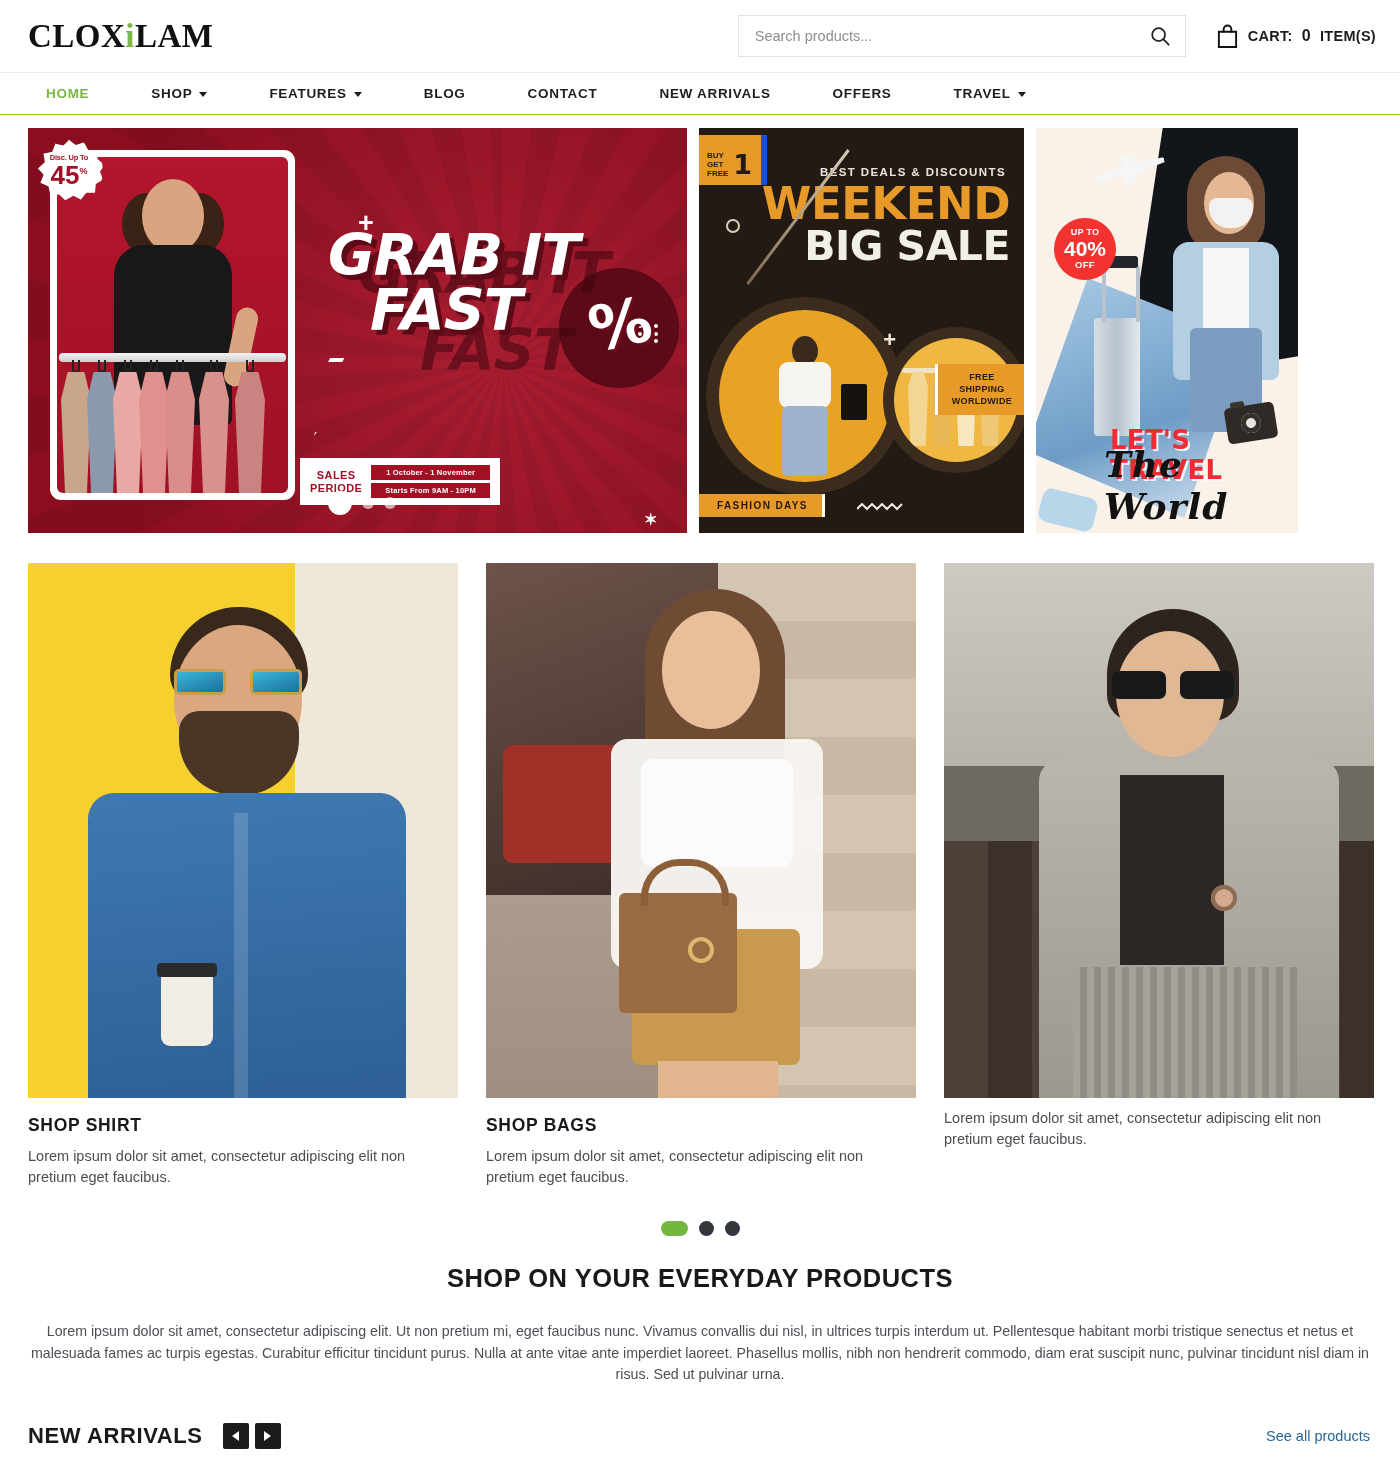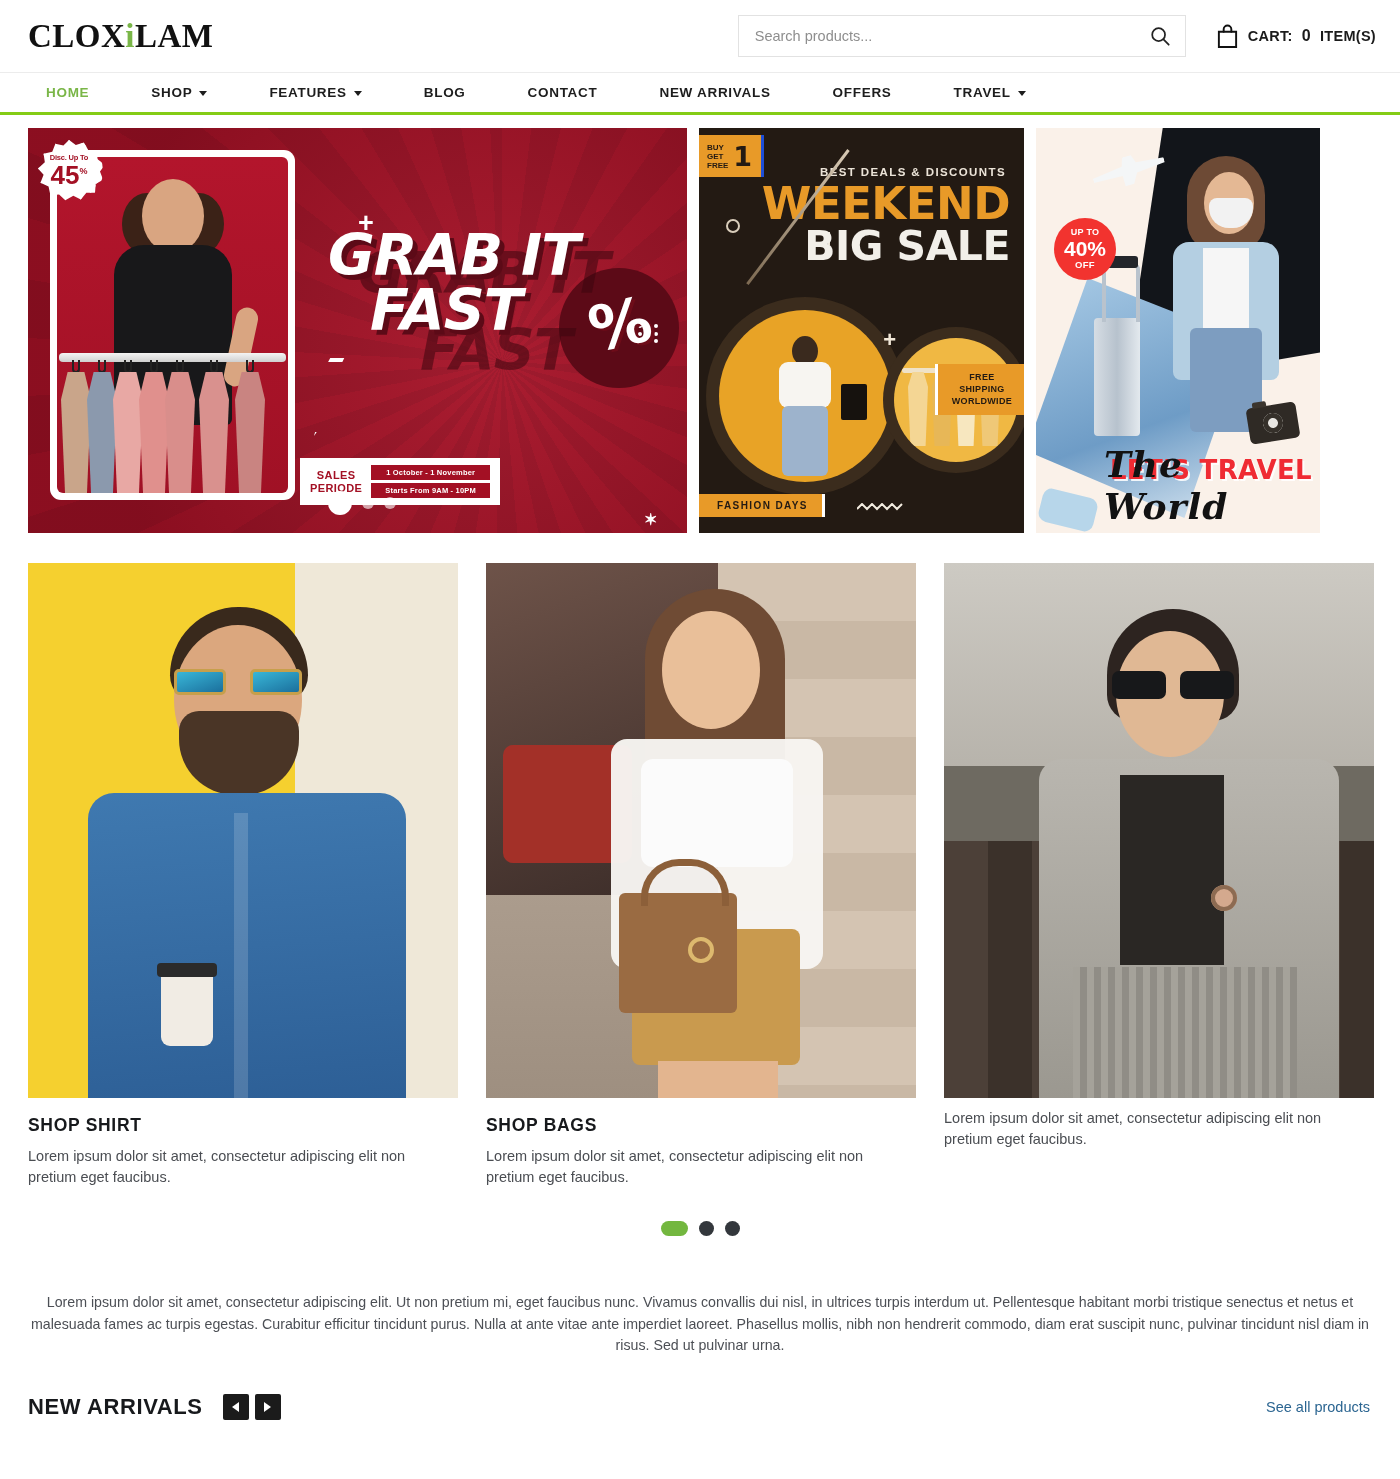--- a/index.html
+++ b/index.html
@@ -46,21 +46,21 @@
     font-size: 14.5px; font-weight: bold; letter-spacing: .3px;
     color: #1b1b1b; white-space: nowrap;
   }
   .cart-icon { width: 23px; height: 25px; color: #111; }
   .cart .count { font-size: 16px; }
 
   
   .nav {
     height: 43px;
     border-top: 1px solid #ececec;
-    border-bottom: 3px solid #84cc16;
+    border-bottom: 1px solid #84cc16;
     display: flex; align-items: center;
     padding-left: 46px;
     background: #fff;
   }
   .nav-item {
     display: flex; align-items: center; gap: 7px;
     font-size: 13.5px; font-weight: bold; letter-spacing: .7px;
     color: #1d1d1d; cursor: pointer;
     padding: 0 0; margin-right: 62px;
     white-space: nowrap;
@@ -75,21 +75,21 @@
   }
 
   
   .banners {
     display: flex; gap: 12px;
     padding: 13px 26px 0 28px;
   }
   .banner { height: 405px; position: relative; overflow: hidden; }
   .banner-1 { width: 659px; }
   .banner-2 { width: 325px; }
-  .banner-3 { width: 284px; }
+  .banner-3 { width: 262px; }
 
   
   .b1 {
     background:
       repeating-conic-gradient(from 0deg at 72% 58%,
         #a61126 0deg 7deg, #9b1024 7deg 14deg);
     background-color: #a31024;
   }
   .b1::after {
     content:""; position:absolute; inset:0;
@@ -224,23 +224,23 @@
     display: flex; align-items: center; gap: 10px;
   }
   .hero-dots span { width: 12px; height: 12px; border-radius: 50%; background: rgba(255,255,255,.62); }
   .hero-dots span.on { width: 24px; height: 24px; background: #fff; }
 
   
   .b2 { background: #231a13; }
   .buy-get {
     position: absolute; left: 0; top: 7px; z-index: 5;
     background: #e89a28; color: #231a13;
-    padding: 8px 9px 6px 8px;
+    padding: 16px 9px 6px 8px;
     display: flex; align-items: center; gap: 5px;
-    border-right: 3px solid #1d4ed8;
+    border-right: 6px solid #1d4ed8;
   }
   .buy-get .txt { font-size: 8px; font-weight: bold; line-height: 1.15; }
   .buy-get .one { font-family: "DejaVu Sans", sans-serif; font-size: 27px; font-weight: bold; line-height: .8; }
   .b2-kicker {
     position: absolute; right: 18px; top: 38px; z-index: 5;
     font-size: 11.5px; font-weight: bold; letter-spacing: 1.4px; color: #ece4d8;
   }
   .b2-weekend {
     position: absolute; right: 14px; top: 53px; z-index: 5;
     font-family: "DejaVu Sans", sans-serif; font-weight: bold;
@@ -823,20 +823,21 @@
   </div>
 </div>
 
 <div class="carousel-dots">
   <span class="dot active"></span>
   <span class="dot"></span>
   <span class="dot"></span>
 </div>
 
 <div class="promo">
+  <h2>SHOP ON YOUR EVERYDAY PRODUCTS</h2>
   <p>Lorem ipsum dolor sit amet, consectetur adipiscing elit. Ut non pretium mi, eget faucibus nunc. Vivamus convallis dui nisl, in ultrices turpis interdum ut. Pellentesque habitant morbi tristique senectus et netus et malesuada fames ac turpis egestas. Curabitur efficitur tincidunt purus. Nulla at ante vitae ante imperdiet laoreet. Phasellus mollis, nibh non hendrerit commodo, diam erat suscipit nunc, pulvinar tincidunt nisl diam in risus. Sed ut pulvinar urna.</p>
 </div>
 
 <div class="arrivals">
   <h2>NEW ARRIVALS</h2>
   <div class="arrow-btns">
     <div class="arrow-btn">
       <span class="tri-l"></span>
     </div>
     <div class="arrow-btn">

